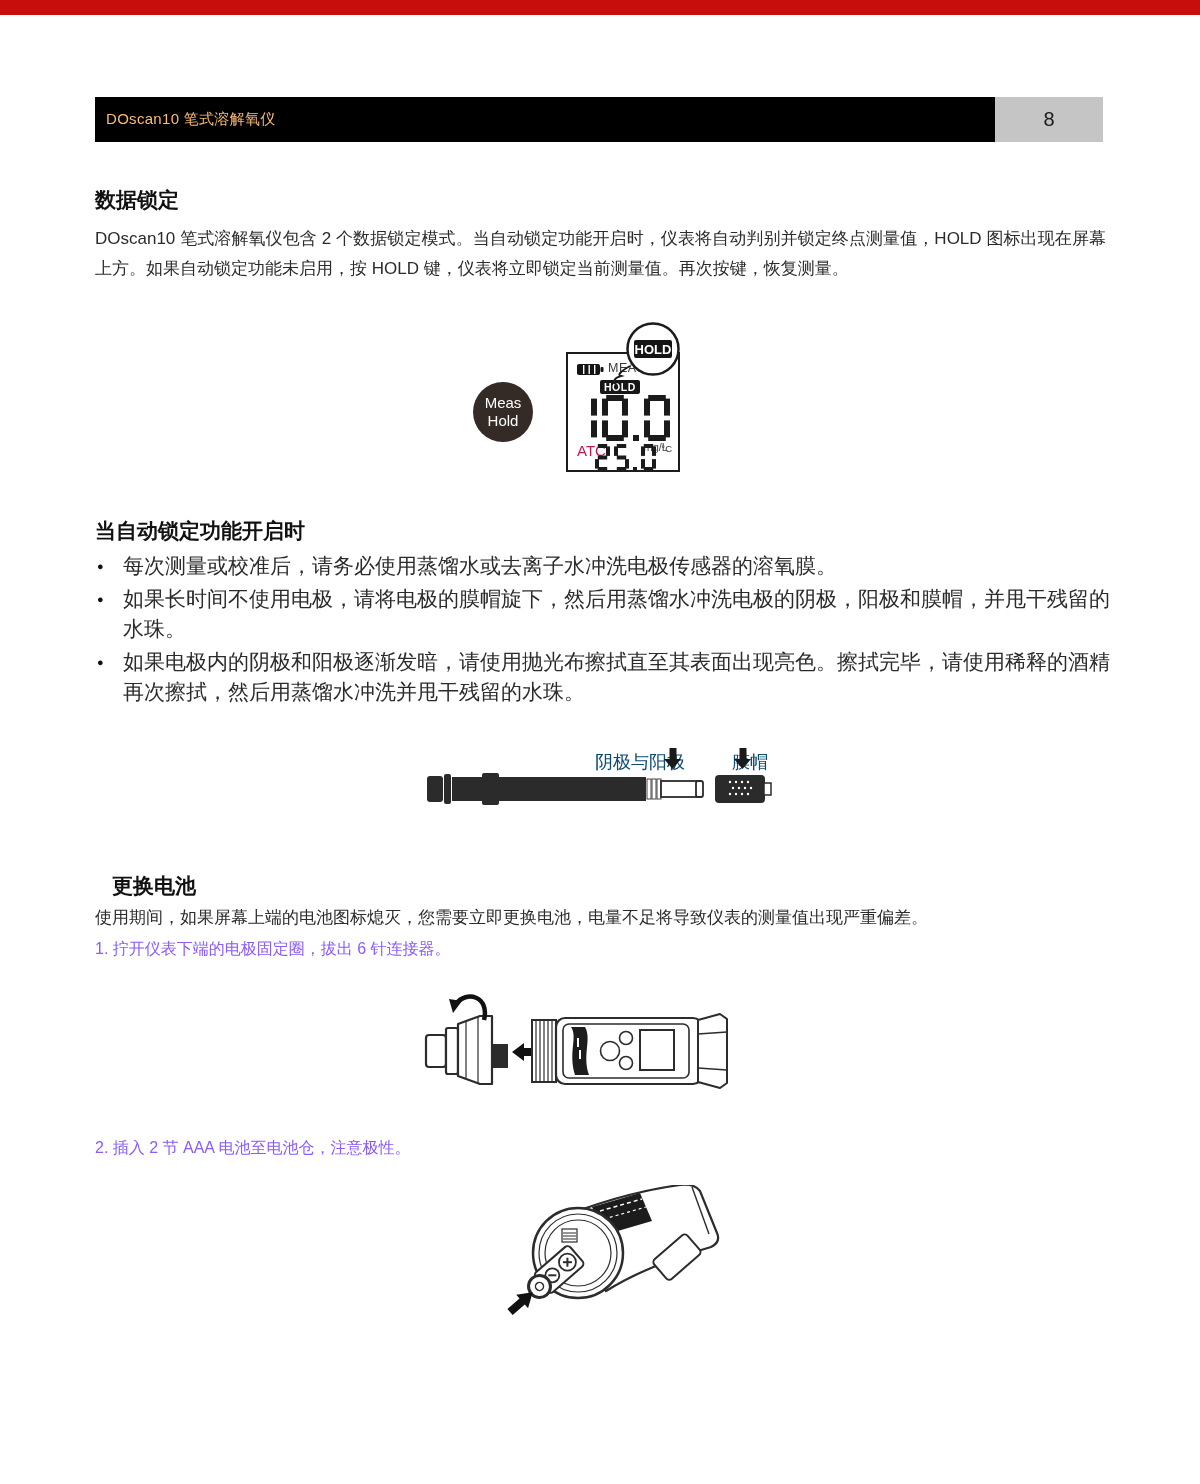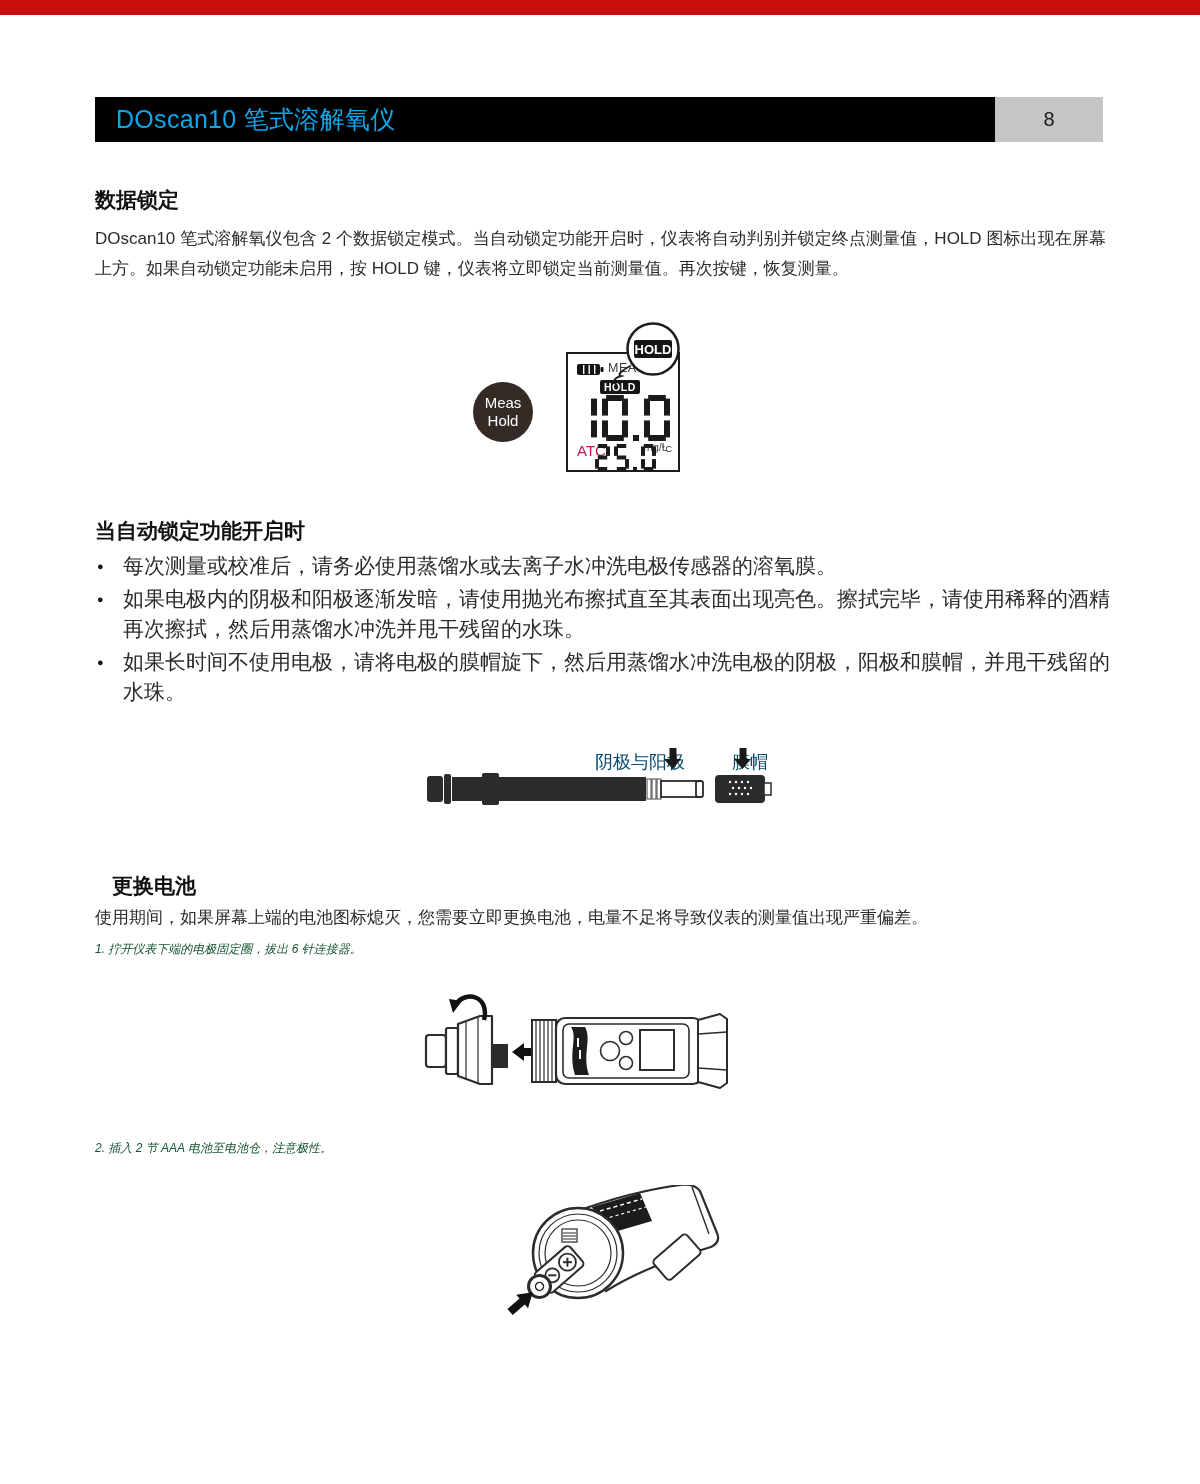--- a/index.html
+++ b/index.html
@@ -5,27 +5,27 @@
   html,body{margin:0;padding:0;background:#ffffff;}
   .page{position:relative;width:1200px;height:1484px;background:#ffffff;overflow:hidden;
         font-family:"Liberation Sans","DejaVu Sans",sans-serif;color:#2b2b2b;}
   .abs{position:absolute;}
 
   
   .top-bar{left:0;top:0;width:1200px;height:15px;background:#c80d0d;}
 
   
   .header-bar{left:95px;top:97px;width:900px;height:45px;background:#000000;display:flex;align-items:center;}
-  .header-title{color:#0ea5e9;font-size:25px;padding-left:21px;letter-spacing:0.3px;}
+  .header-title{color:#fdba74;font-size:15px;padding-left:11px;letter-spacing:0.3px;}
   .page-num-box{left:995px;top:97px;width:108px;height:45px;background:#c5c5c5;display:flex;align-items:center;justify-content:center;}
   .page-num{color:#1a1a1a;font-size:20px;}
 
   .h-section{font-size:21px;font-weight:bold;color:#111;line-height:28px;}
   .body-text{font-size:17px;line-height:30px;color:#2b2b2b;text-align:justify;}
-  .step-text{font-size:12px;line-height:30px;color:#14532d;font-style:italic;}
+  .step-text{font-size:16px;line-height:30px;color:#8b5cf6;}
 
   ul.bullets{list-style:none;margin:0;padding:0;width:1015px;}
   ul.bullets li{position:relative;padding-left:28px;font-size:21px;line-height:30px;margin-bottom:3px;color:#2b2b2b;text-align:justify;}
   ul.bullets li::before{content:"\25CF";position:absolute;left:2px;top:0;font-size:11px;line-height:30px;color:#111;}
 
   
   .meas-btn{left:473px;top:382px;width:60px;height:60px;border-radius:50%;background:#342a26;
             color:#fff;font-size:15px;line-height:18px;display:flex;align-items:center;justify-content:center;
             text-align:center;flex-direction:column;}
   .lcd-panel{left:566px;top:352px;width:114px;height:120px;border:2px solid #1c1c1c;background:#fff;box-sizing:border-box;}
@@ -121,22 +121,22 @@
   <svg class="abs" style="left:608px;top:320px;" width="92" height="68" viewBox="0 0 92 68">
     <circle cx="45" cy="29" r="25.5" fill="#ffffff" stroke="#1c1c1c" stroke-width="2.5"></circle>
     <path d="M 22,46 C 13,51 9,55 13,56 C 6,58 4,62 9,65" fill="none" stroke="#1c1c1c" stroke-width="2"></path>
     <rect x="26" y="20" width="38" height="18" rx="2" fill="#141414"></rect>
     <text x="45" y="34" text-anchor="middle" fill="#ffffff" font-size="13" font-weight="bold" font-family="Liberation Sans, sans-serif">HOLD</text>
   </svg>
 
   <div class="abs h-section" style="left:95px;top:517px;">当自动锁定功能开启时</div>
   <ul class="abs bullets" style="left:95px;top:551px;">
     <li>每次测量或校准后，请务必使用蒸馏水或去离子水冲洗电极传感器的溶氧膜。</li>
+    <li>如果长时间不使用电极，请将电极的膜帽旋下，然后用蒸馏水冲洗电极的阴极，阳极和膜帽，并甩干残留的水珠。</li>
     <li>如果电极内的阴极和阳极逐渐发暗，请使用抛光布擦拭直至其表面出现亮色。擦拭完毕，请使用稀释的酒精再次擦拭，然后用蒸馏水冲洗并甩干残留的水珠。</li>
-    <li>如果长时间不使用电极，请将电极的膜帽旋下，然后用蒸馏水冲洗电极的阴极，阳极和膜帽，并甩干残留的水珠。</li>
   </ul>
 
   <div class="abs elabel" style="left:560px;top:718px;width:160px;">阴极与阳极</div>
   <div class="abs elabel" style="left:690px;top:718px;width:120px;">膜帽</div>
   <svg class="abs" style="left:425px;top:746px;" width="350" height="64" viewBox="0 0 350 64">
 
     <g fill="#1a1a1a">
       <rect x="244.5" y="2" width="7" height="11"></rect>
         <polygon points="239,13 256,13 247.5,23"></polygon>
       <rect x="314.5" y="2" width="7" height="11"></rect>

